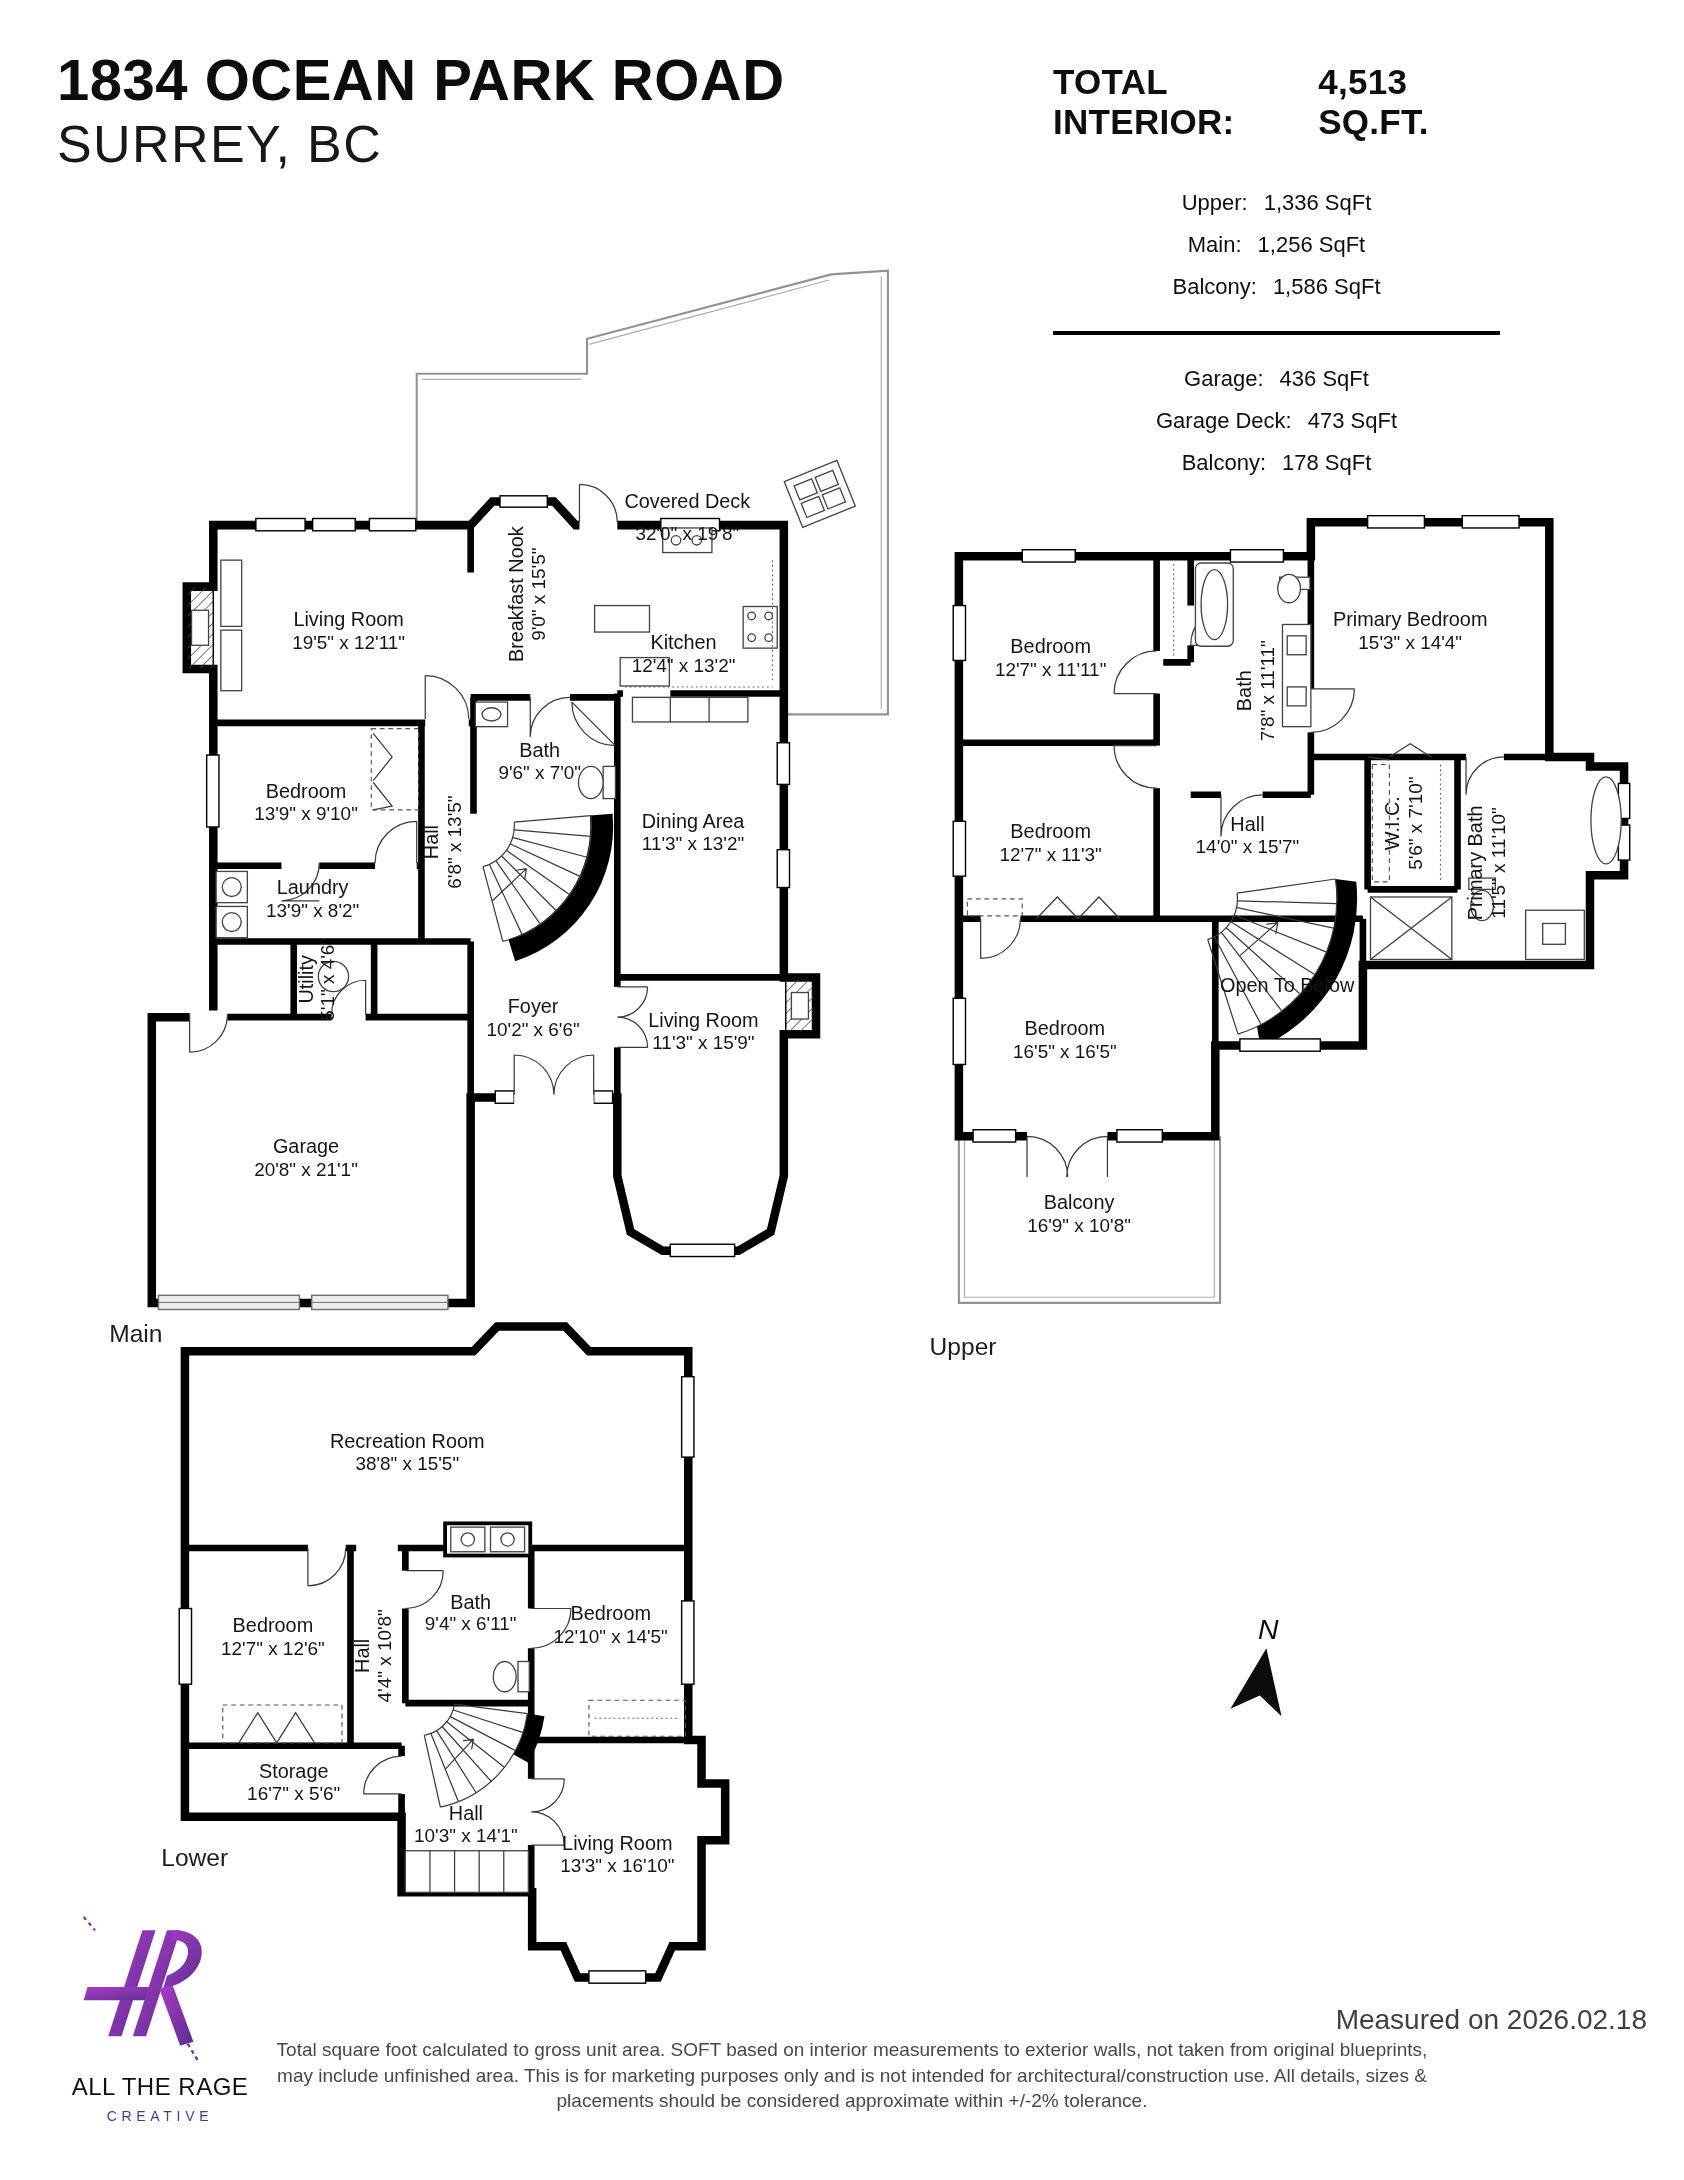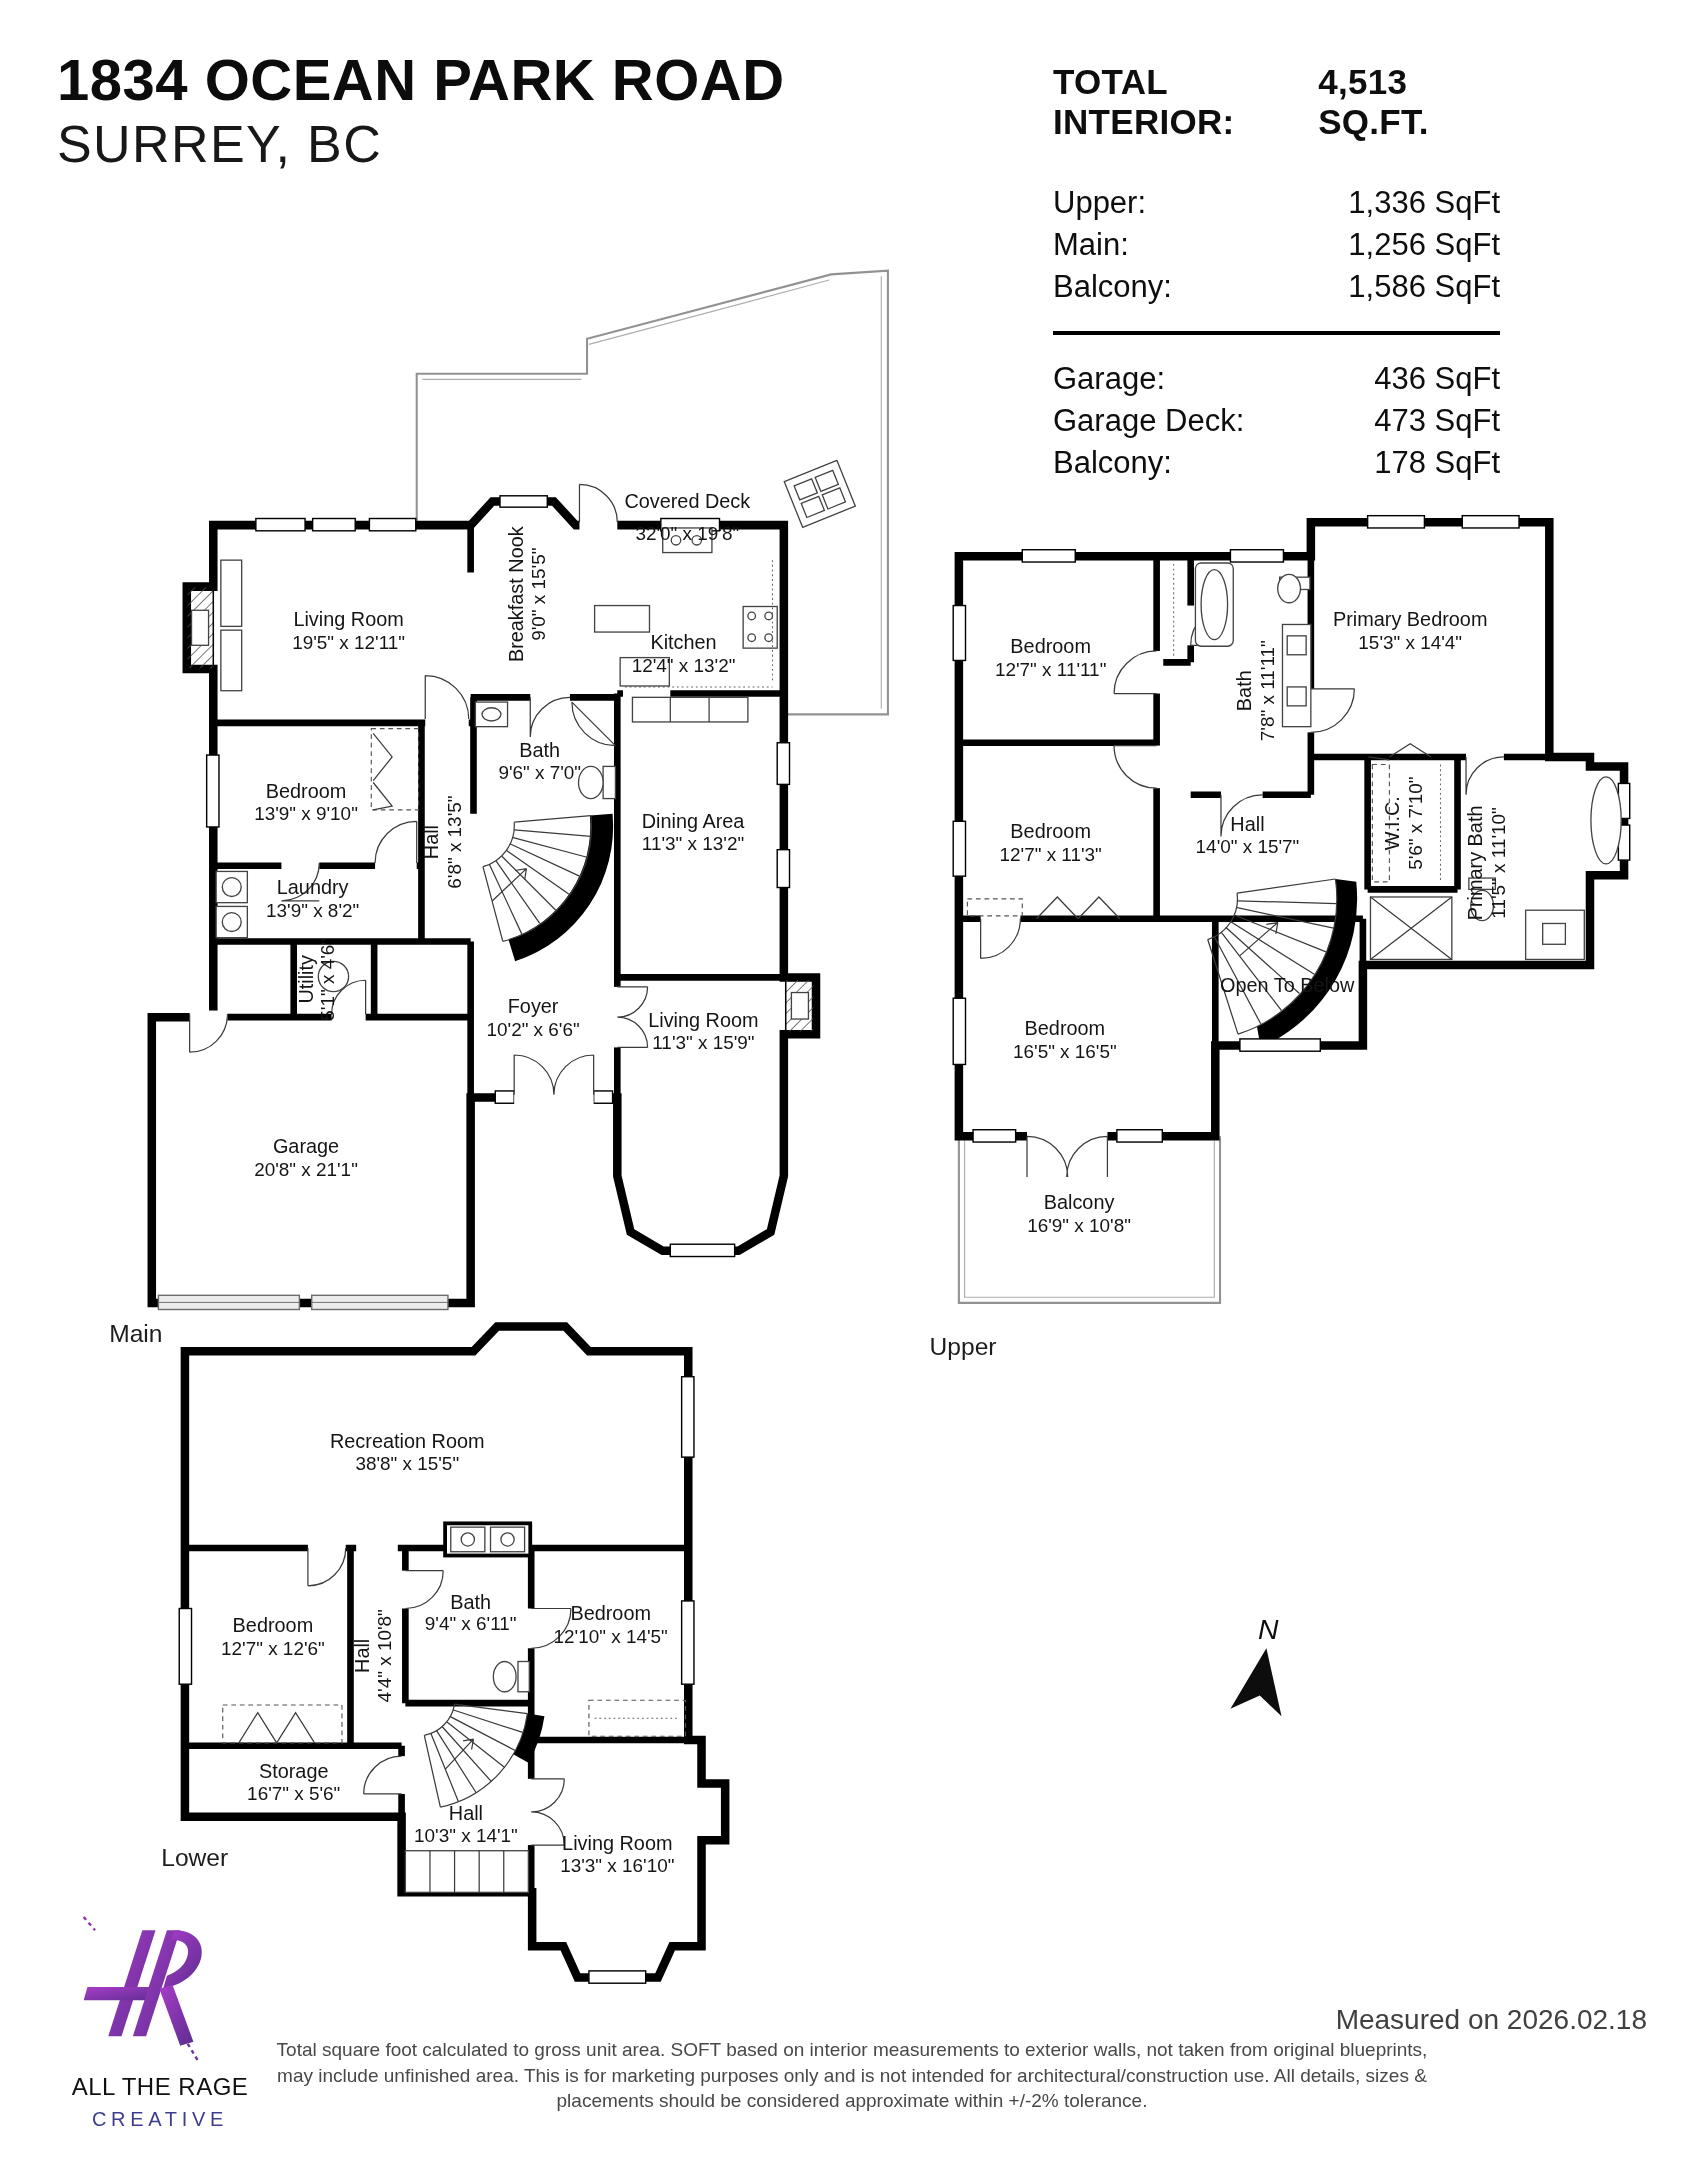--- a/index.html
+++ b/index.html
@@ -4,27 +4,27 @@
 <style>
   html,body{margin:0;padding:0;background:#fff;}
   body{width:1685px;height:2180px;position:relative;font-family:"Liberation Sans",sans-serif;color:#111;overflow:hidden;}
   .hdr{position:absolute;left:57px;top:49px;}
   .hdr .t1{font-size:58px;font-weight:800;letter-spacing:0.5px;color:#0c0c0c;line-height:61px;}
   .hdr .t2{font-size:52px;font-weight:300;letter-spacing:1.4px;color:#181818;line-height:57px;margin-top:5.7px;}
   .stats{position:absolute;left:1053px;top:62px;width:447px;color:#0e0e0e;}
   .stats .title{display:flex;justify-content:space-between;align-items:baseline;font-size:35px;font-weight:700;letter-spacing:0.3px;}
   .stats .grp1{margin-top:40px;}
   .stats .grp2{margin-top:23px;}
-  .srow{display:flex;justify-content:space-between;font-size:31px;font-weight:400;line-height:42px;gap:16px;}
+  .srow{display:flex;justify-content:center;font-size:22px;font-weight:400;line-height:42px;gap:16px;}
   .sdiv{border-top:4.7px solid #000;margin-top:23px;}
   .measured{position:absolute;right:38px;top:2004px;font-size:28px;font-weight:400;color:#404040;}
   .disc{position:absolute;left:180px;top:2037px;width:1344px;text-align:center;font-size:19px;line-height:25.6px;color:#484848;}
   .logotext{position:absolute;left:69px;top:2065px;width:182px;text-align:center;margin-top:8px;}
   .logotext .l1{font-size:24px;letter-spacing:0.5px;color:#101010;font-weight:400;}
-  .logotext .l2{font-size:20px;letter-spacing:4.7px;color:#3e3e8e;font-weight:400;margin-top:6.6px;}
+  .logotext .l2{font-size:14px;letter-spacing:4.7px;color:#3e3e8e;font-weight:400;margin-top:6.6px;}
   svg.sheet{position:absolute;left:0;top:0;}
   text{font-family:"Liberation Sans",sans-serif;}
   .rn{font-size:21px;font-weight:500;fill:#151515;}
   .rd{font-size:20px;font-weight:400;fill:#151515;}
   .tag{font-size:26px;font-weight:400;fill:#1d1d1d;}
   .wxf{stroke:#000;stroke-width:9;fill:#fff;stroke-linejoin:miter;}
   .wi{stroke:#000;stroke-width:7;fill:none;}
   .thin{stroke:#3a3a3a;stroke-width:1.3;fill:none;}
   .gray{stroke:#929292;stroke-width:2.2;fill:none;}
   .gray2{stroke:#adadad;stroke-width:1.2;fill:none;}

